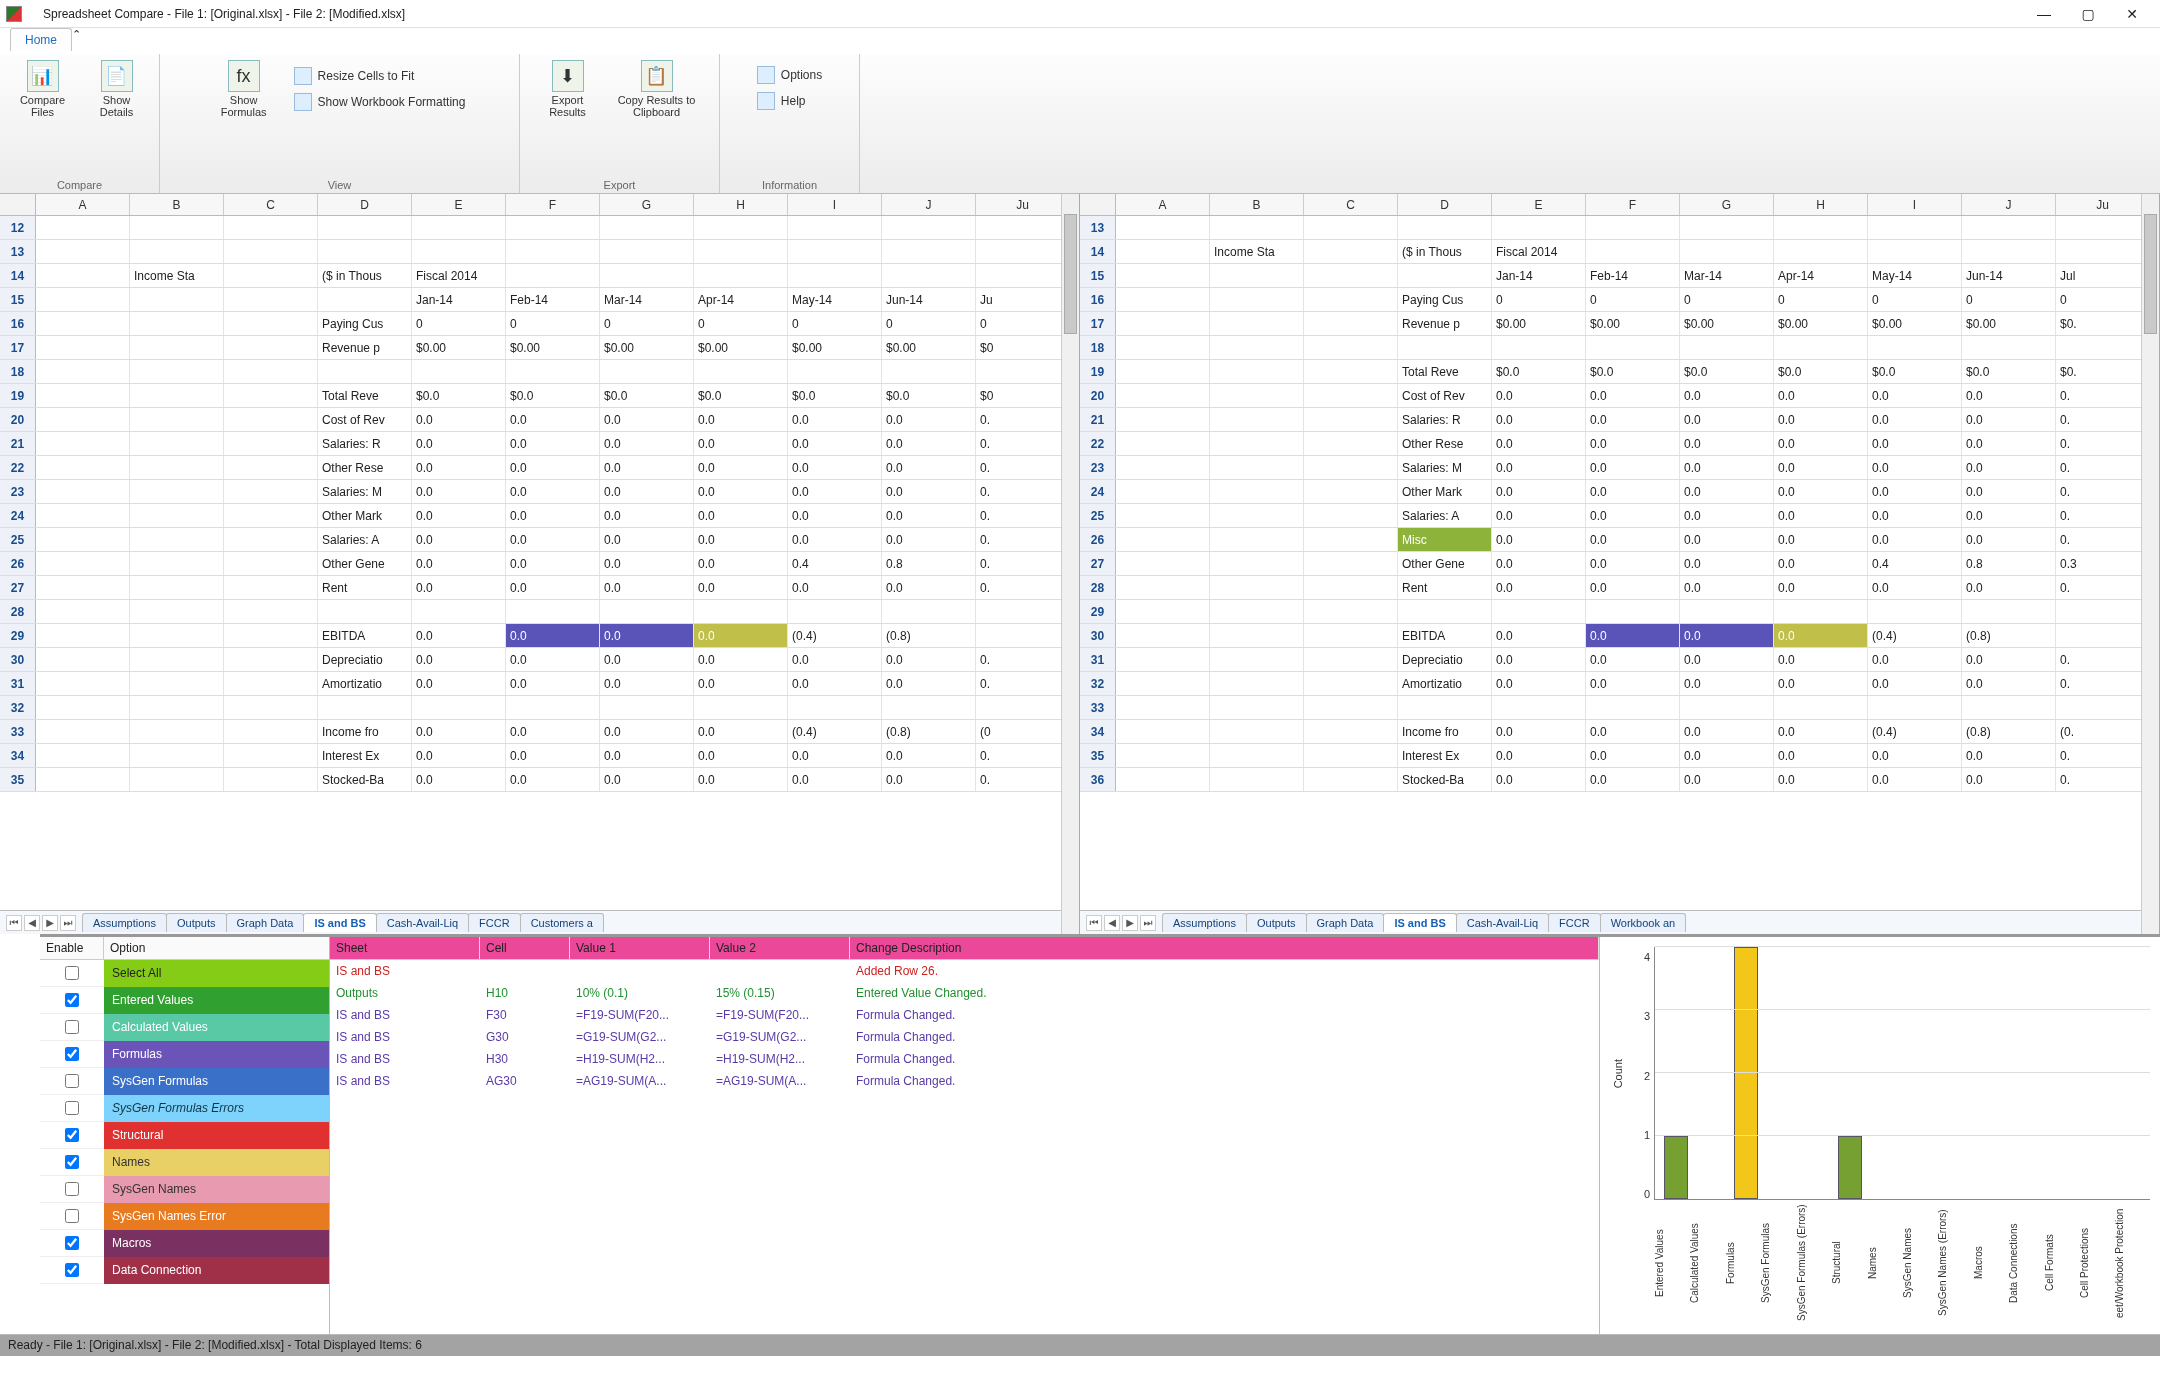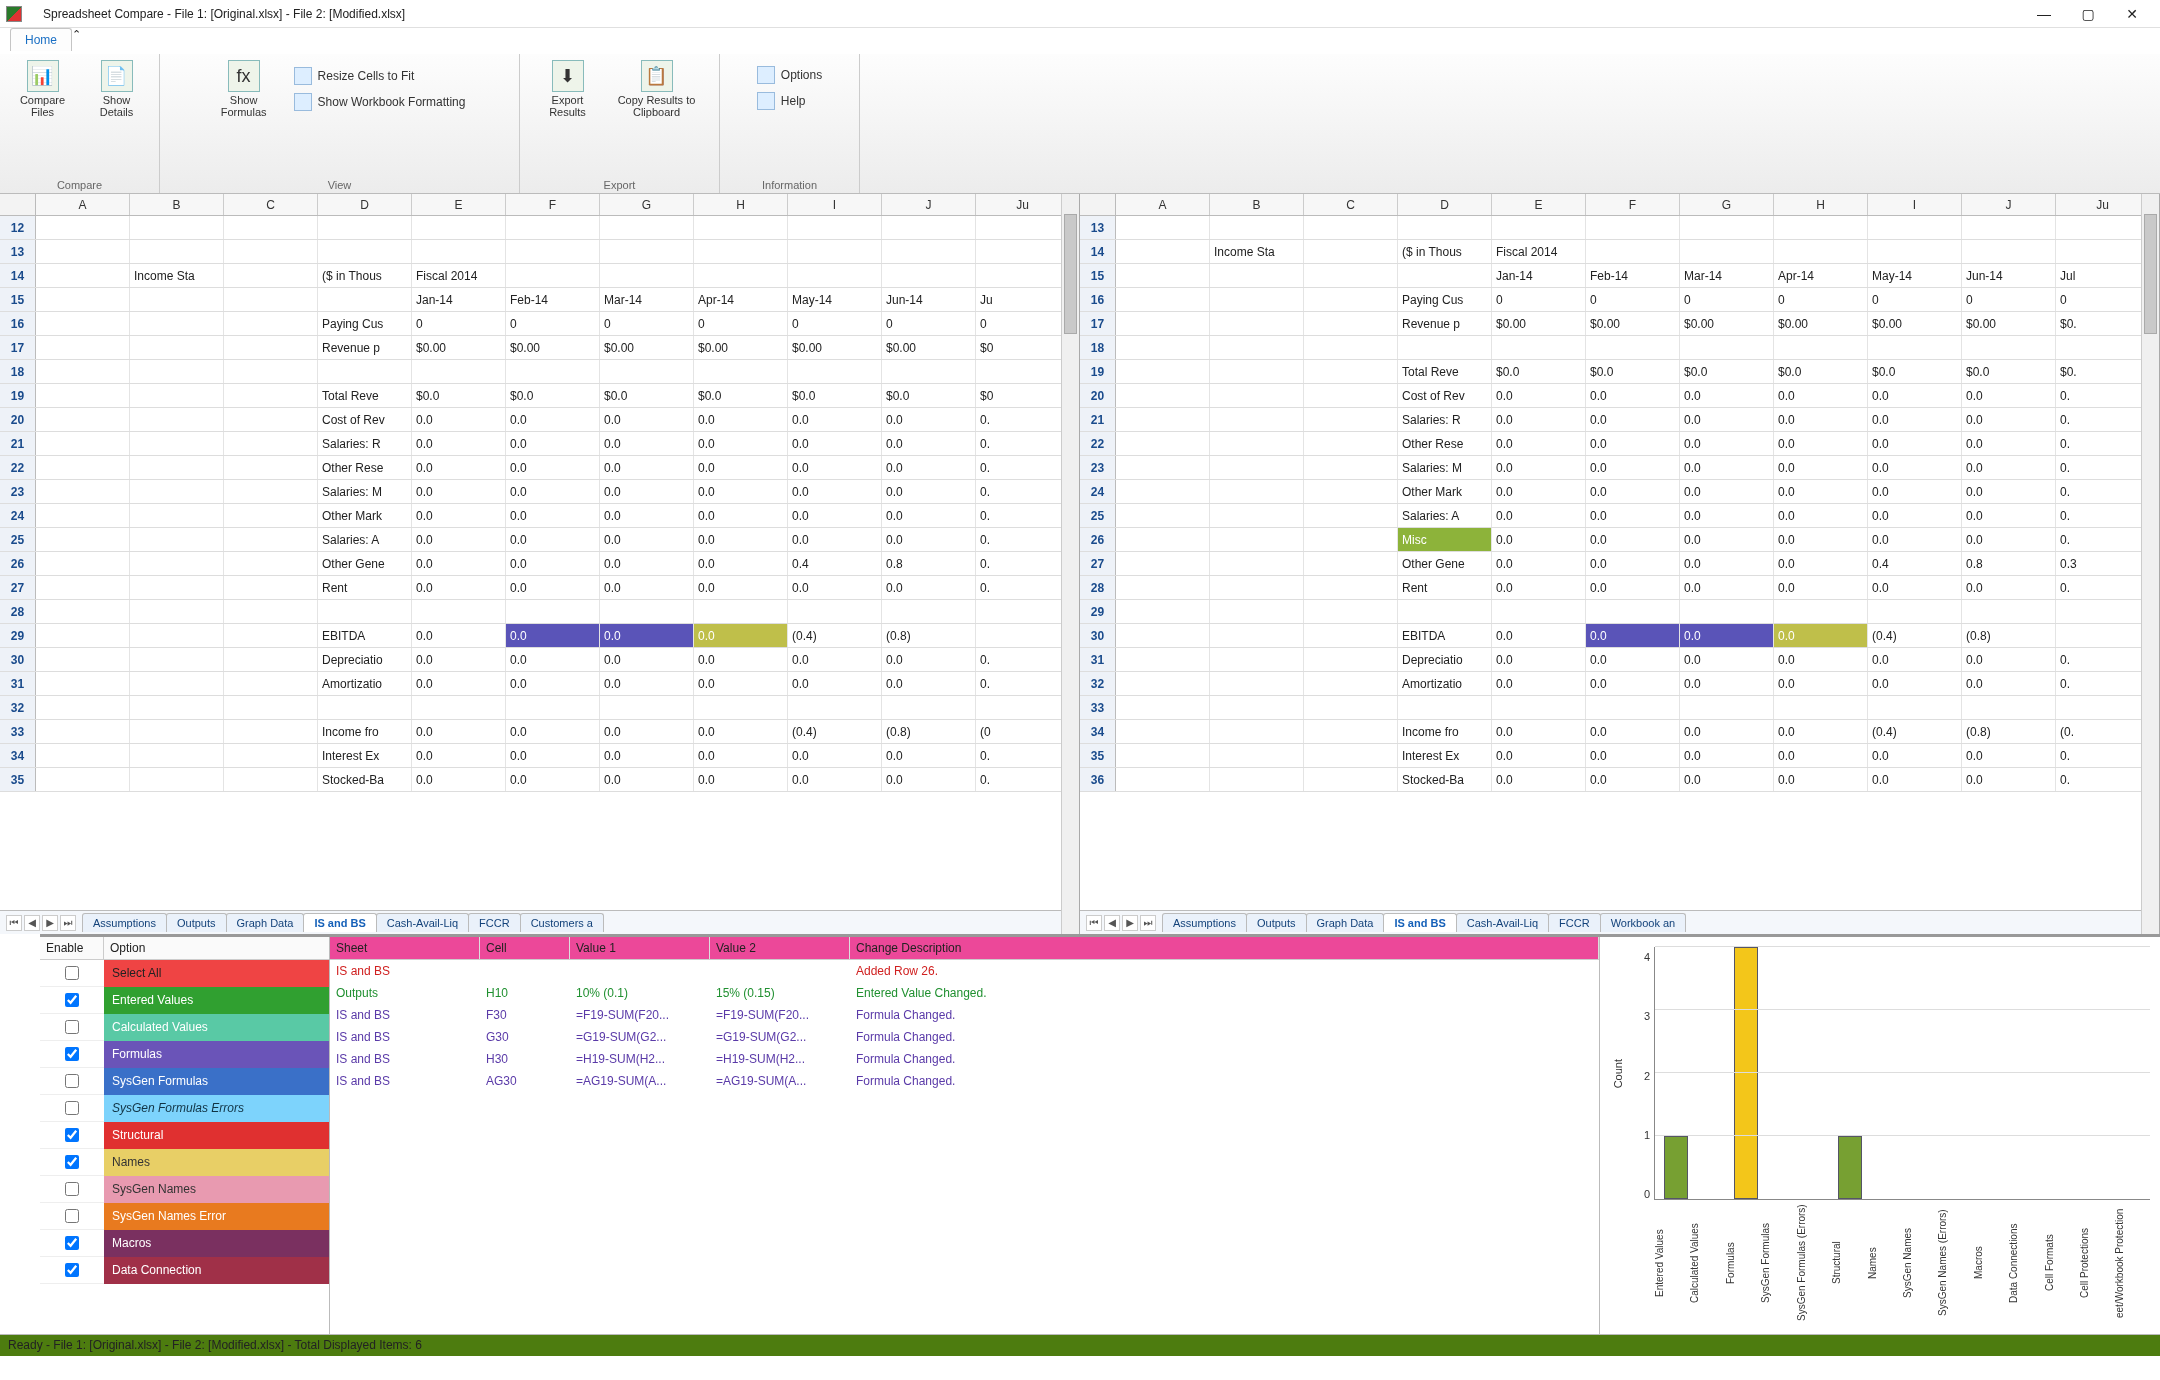--- a/index.html
+++ b/index.html
@@ -50,21 +50,21 @@
 
 .lower { height: 400px; display:flex; border-top:3px solid #999;margin-left:40px; }
 .opts { width:290px; display:flex; flex-direction:column; border-right:1px solid #bbb; }
 .opts-head { display:flex; font-size:12px; background:#fafafa; border-bottom:1px solid #ccc; }
 .opts-head .c1 { width:64px; padding:4px 6px; border-right:1px solid #ccc; }
 .opts-head .c2 { flex:1; padding:4px 6px; }
 .opt-row { display:flex; align-items:center; height:27px; border-bottom:1px solid #eee; }
 .opt-row .chk { width:64px; display:flex; justify-content:center; }
 .opt-row input { width:14px; height:14px; }
 .opt-row .lab { flex:1; padding:0 8px; color:#fff; font-size:12px; line-height:27px; }
-.lab.selectall { background:#ef4444; color:#222; }
+.lab.selectall { background:#84cc16; color:#222; }
 .lab.entered { background:#30a030; }
 .lab.calc { background:#59c9a5; }
 .lab.formulas { background:#6a54b8; }
 .lab.sysgen { background:#3a70c8; }
 .lab.syserr { background:#7dd3fc; color:#134;font-style:italic; }
 .lab.structural { background:#e03030; }
 .lab.names { background:#e8cf66; color:#333; }
 .lab.sysnames { background:#e89ab0; color:#333; }
 .lab.sysnameserr { background:#e87a1f; }
 .lab.macros { background:#7a3060; }
@@ -85,21 +85,21 @@
 .chart .ylabel { writing-mode:vertical-rl; transform:rotate(180deg); font-size:11px; color:#333; padding-right:2px; align-self:center; }
 .chart .plot { flex:1; position:relative; border-left:1px solid #888; border-bottom:1px solid #888; }
 .chart .plot .grid { position:absolute; left:0; right:0; border-top:1px solid #ddd; }
 .chart .bars { position:absolute; left:0; right:0; bottom:0; top:0; display:flex; align-items:flex-end; justify-content:space-around; padding:0 4px; }
 .chart .bar { width:24px; background:#77a032; border:1px solid #556; }
 .chart .bar.yellow { background:#f3c61a; }
 .xlabels { display:flex; padding-left:44px; }
 .xlabels div { flex:1; font-size:10px; color:#333; text-align:center; writing-mode:vertical-rl; transform:rotate(180deg); padding-top:4px; height:130px; }
 
 
-.status { height:22px; background:#4d7c0f; border-top:1px solid #bbb; font-size:12px; color:#222; padding:3px 8px; }
+.status { height:22px; background:#a3a3a3; border-top:1px solid #bbb; font-size:12px; color:#222; padding:3px 8px; }
 </style>
 </head>
 <body>
 
 <div class="titlebar">
   <div class="app-icon"></div>
   <div class="title">Spreadsheet Compare - File 1: [Original.xlsx] - File 2: [Modified.xlsx]</div>
   <div class="win-btn">—</div>
   <div class="win-btn">▢</div>
   <div class="win-btn">✕</div>

